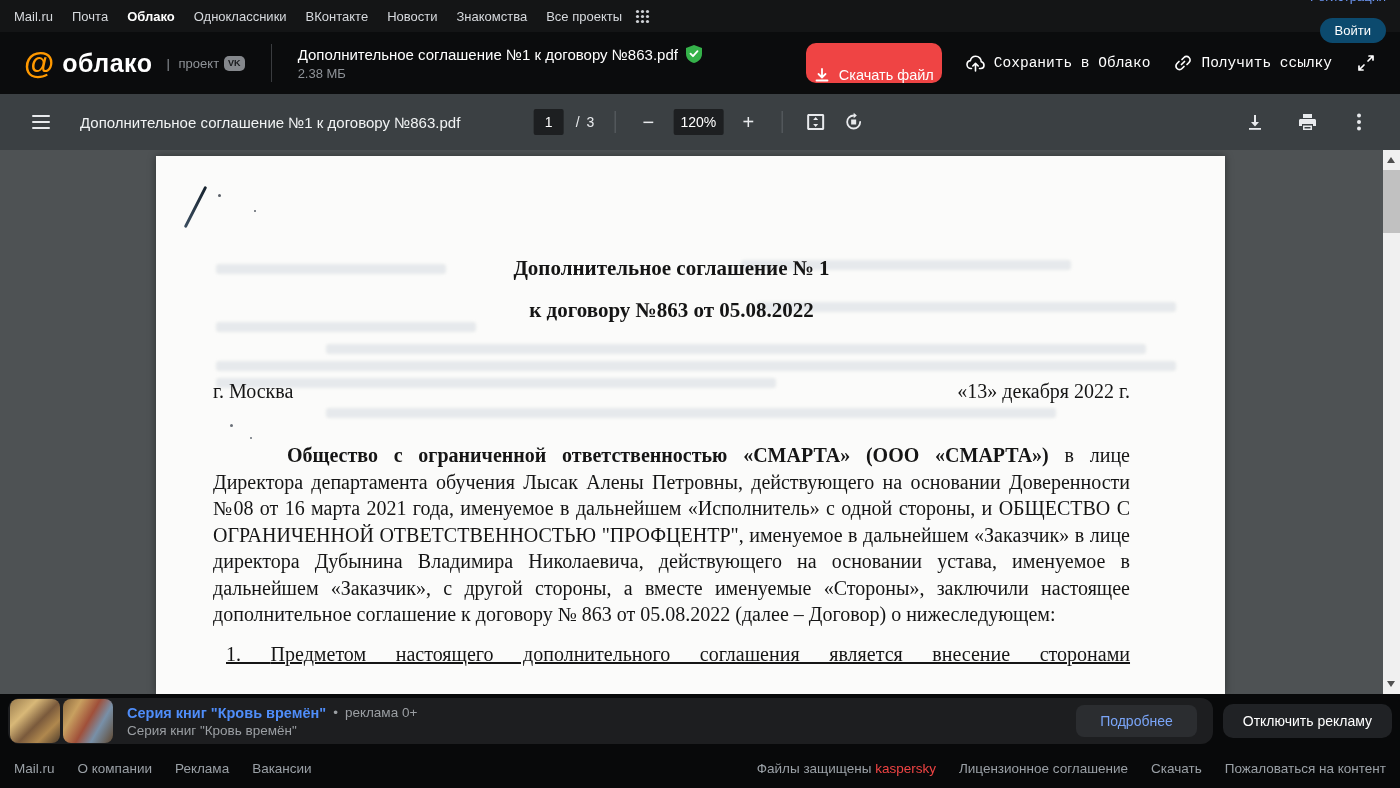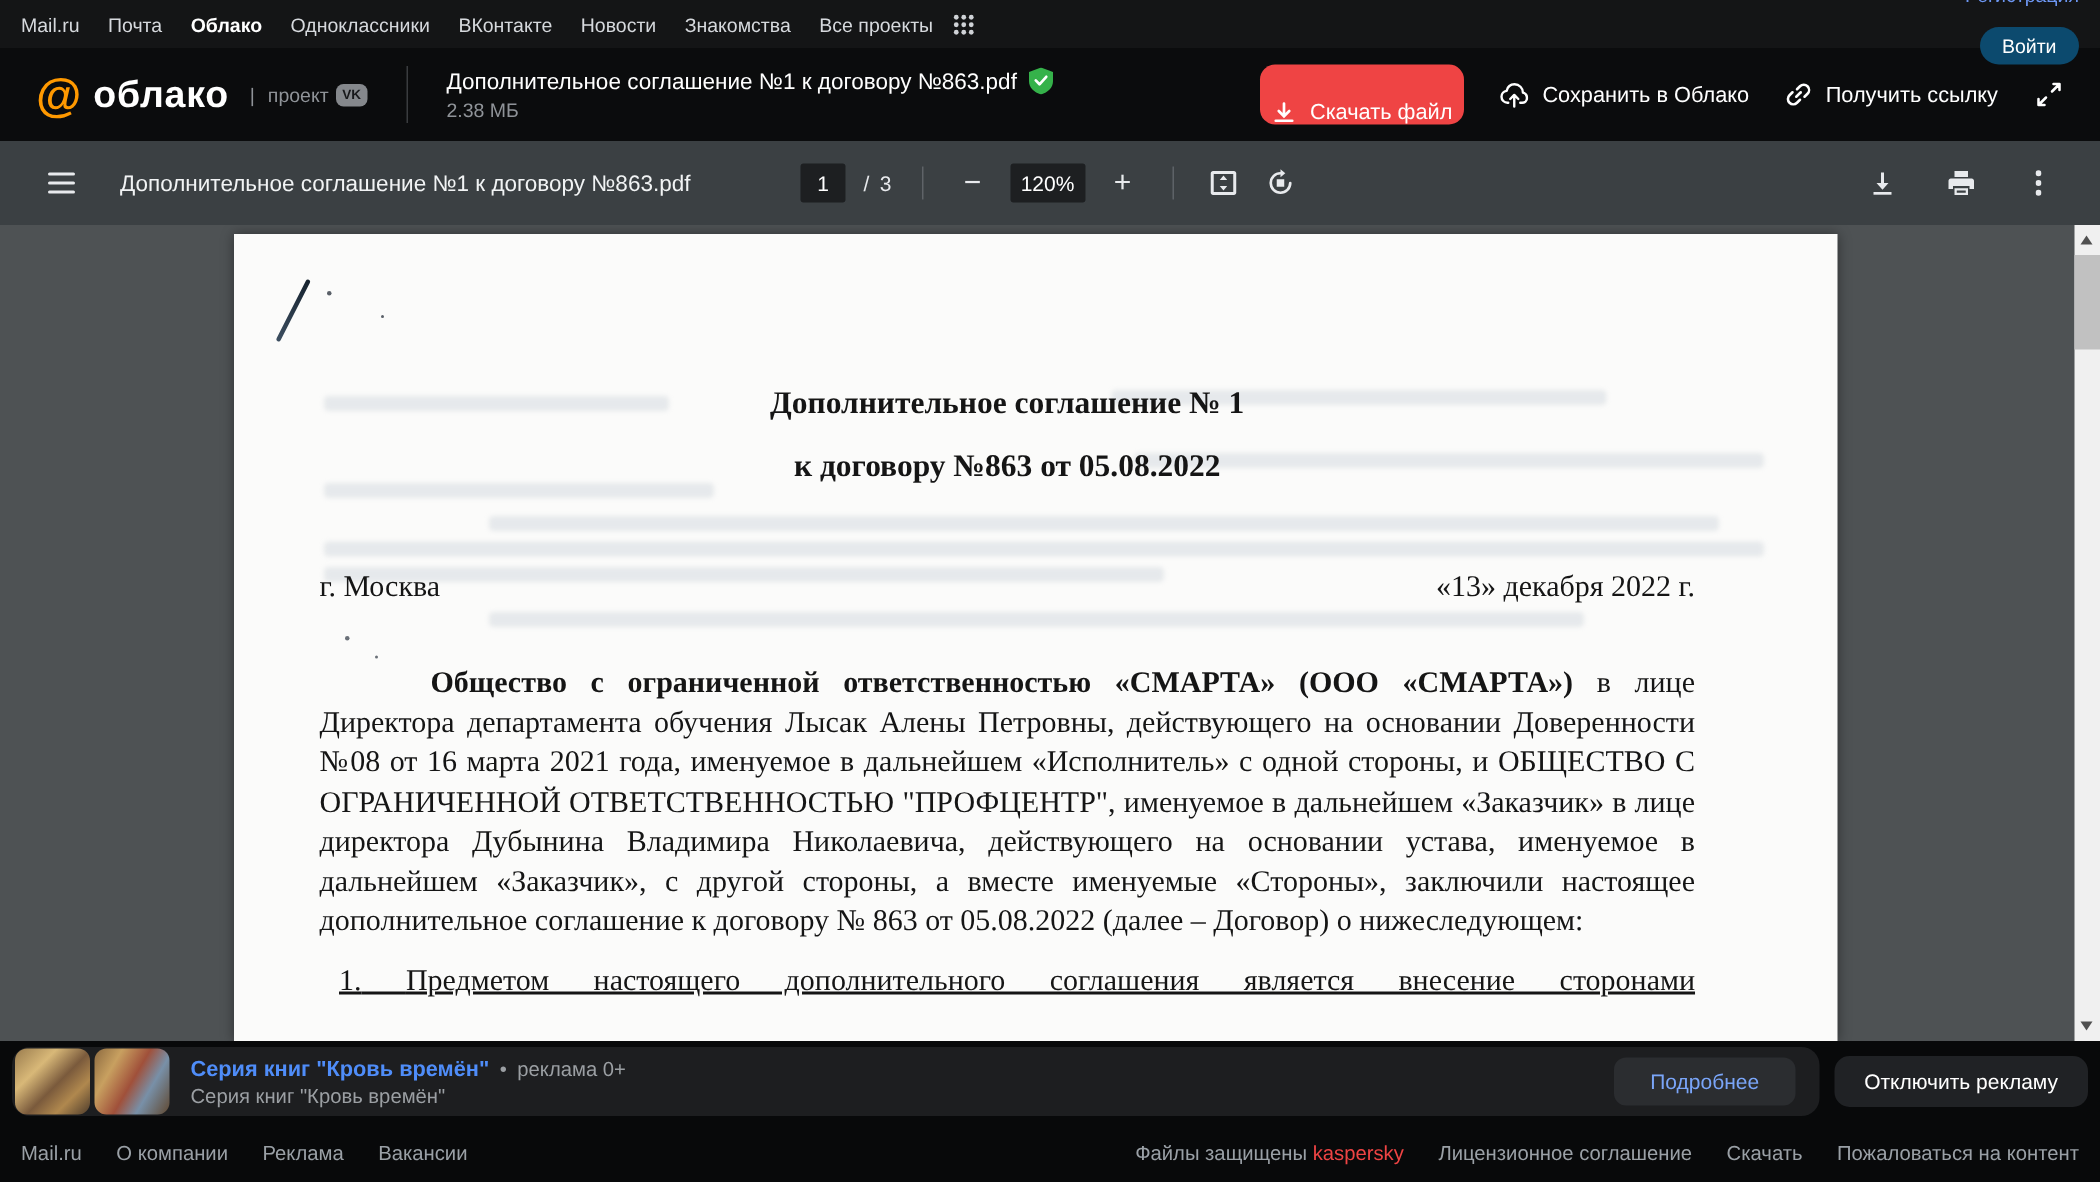--- a/index.html
+++ b/index.html
@@ -28,21 +28,21 @@
               border-radius:5px; padding:3px 4px; line-height:1; }
   .fb-divider { width:1px; height:38px; background:#3a3c3f; margin:0 26px; }
   .fileinfo { display:flex; flex-direction:column; gap:3px; }
   .fi-row { display:flex; align-items:center; gap:8px; }
   .fi-name { color:#ffffff; font-size:15px; }
   .fi-size { color:#8f9398; font-size:13px; }
   .fb-actions { margin-left:auto; display:flex; align-items:center; gap:24px; }
   .btn-download { background:#ef4444; color:#fff; font-size:14.5px; border:none; border-radius:10px;
                   height:40px; padding:0 8px; display:flex; align-items:flex-end; gap:9px; cursor:pointer; }
   .btn-ghost { background:transparent; color:#fff; font-size:14.5px; border:none;
-               display:flex; align-items:flex-end; gap:9px; cursor:pointer; }
+               display:flex; align-items:center; gap:9px; cursor:pointer;font-family:Liberation Mono, monospace; }
   .btn-icon { background:transparent; border:none; color:#e8eaed; cursor:pointer; display:flex; }
 
   
   .pdftoolbar { height:56px; background:#3b4043; position:relative; display:flex; align-items:center;
                 padding:0 28px; color:#f1f3f4; }
   .pt-left { display:flex; align-items:center; gap:26px; min-width:0; }
   .hamburger { display:flex; flex-direction:column; gap:4px; cursor:pointer; background:none; border:none; padding:4px; }
   .hamburger span { width:18px; height:2px; background:#e8eaed; border-radius:1px; }
   .pt-title { font-size:15px; color:#f1f3f4; white-space:nowrap; }
   .pt-center { position:absolute; left:50%; transform:translateX(-50%); display:flex;

